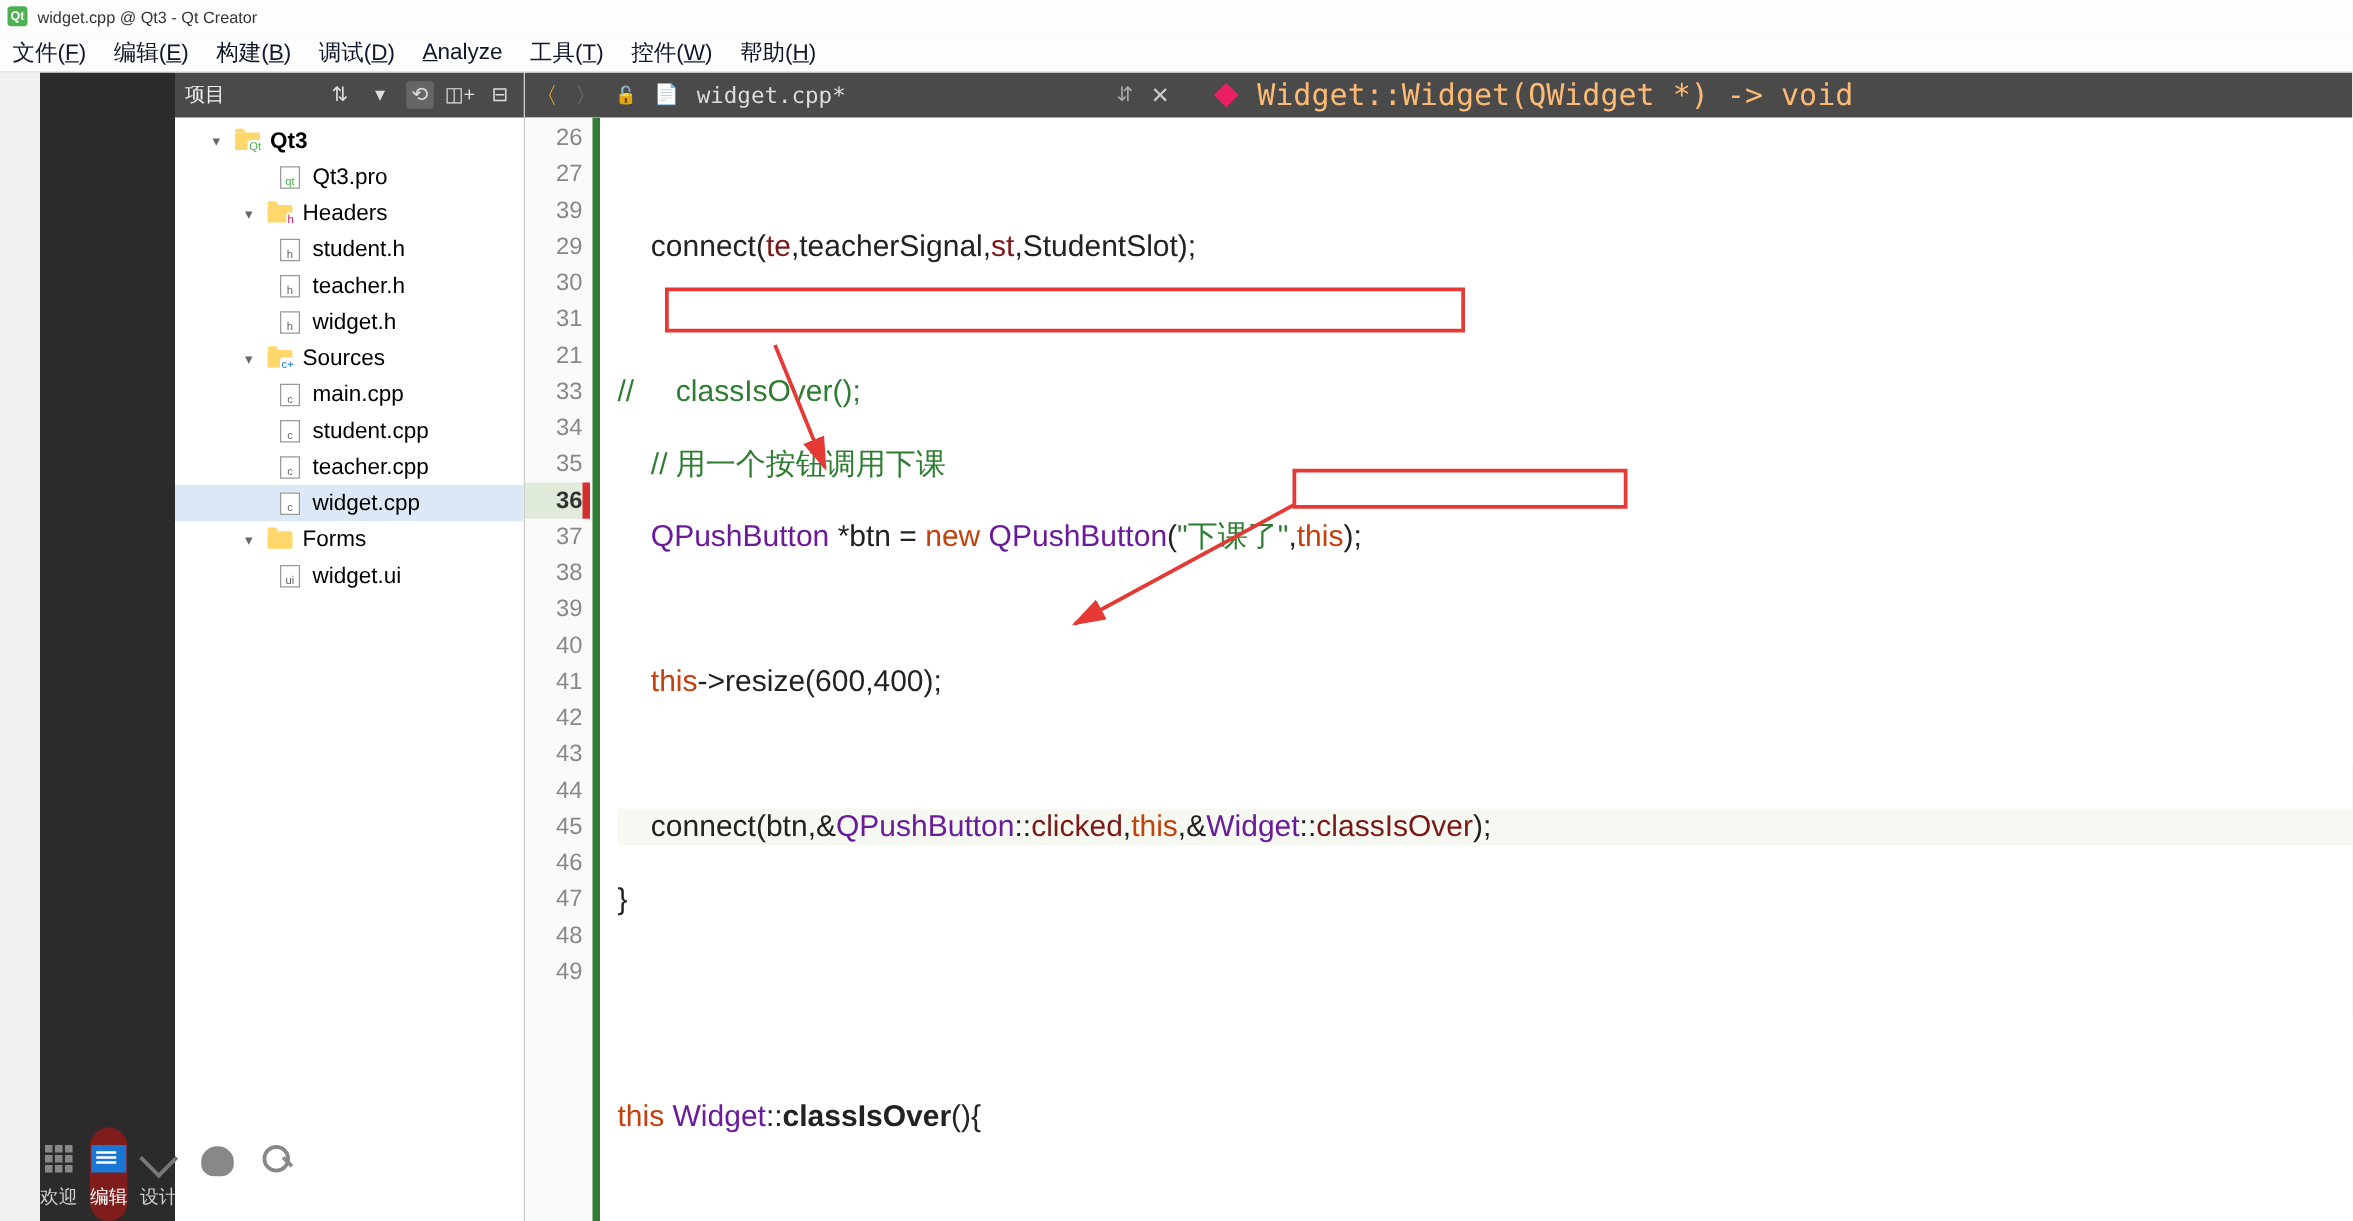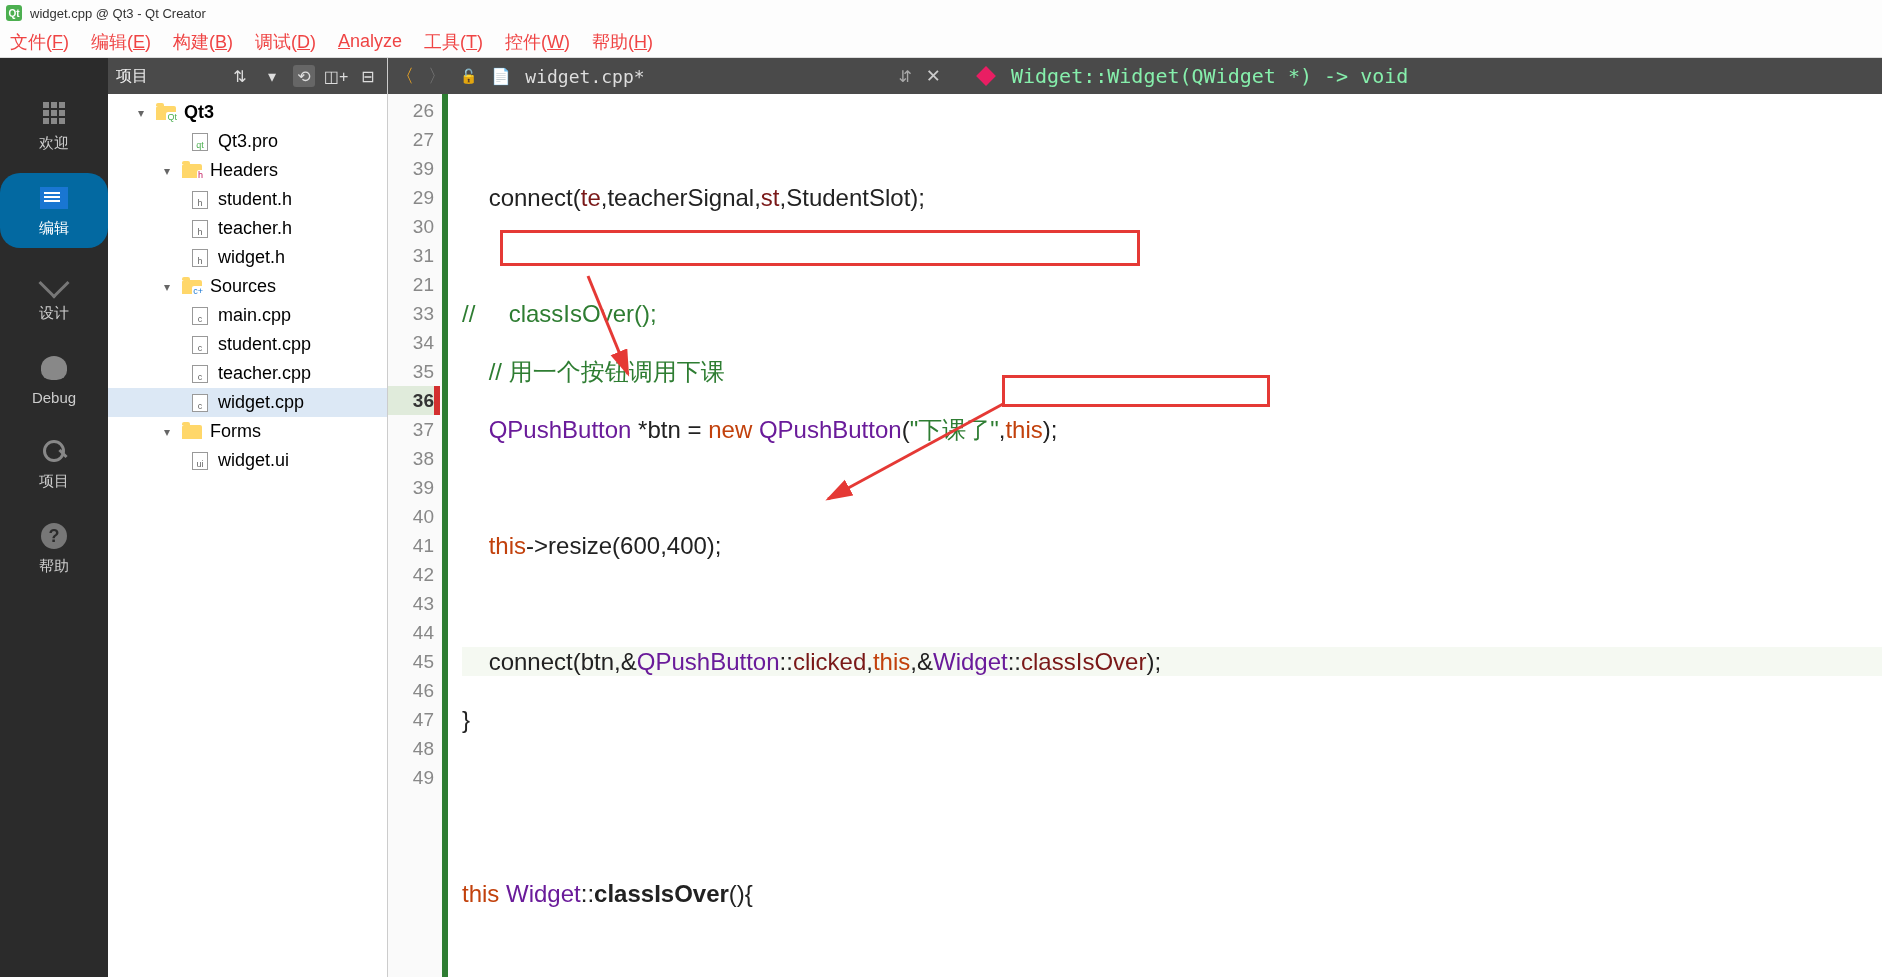--- a/index.html
+++ b/index.html
@@ -1,25 +1,25 @@
 <!DOCTYPE html>
 <html><head>
 <meta charset="utf-8">
 <style>
 * { margin:0; padding:0; box-sizing:border-box; font-family:"Microsoft YaHei",Arial,sans-serif; }
 body { width:1882px; height:977px; background:#f0f0f0; overflow:hidden; display:flex; flex-direction:column; }
 .titlebar { height:26px; background:#fdfdfd; display:flex; align-items:center; padding:0 6px; font-size:13px; color:#333; }
 .titlebar .qt-icon { width:16px; height:16px; background:#4caf50; border-radius:3px; margin-right:8px; display:flex; align-items:center; justify-content:center; color:#fff; font-size:10px; font-weight:bold; }
-.menubar { height:32px; background:#fdfdfd; display:flex; align-items:center; padding:0 10px; gap:22px; font-size:18px; color:#ef4444; border-bottom:1px solid #ddd; }
+.menubar { height:32px; background:#fdfdfd; display:flex; align-items:center; padding:0 10px; gap:22px; font-size:18px; color:#0f172a; border-bottom:1px solid #ddd; }
 .menubar span u { text-decoration:underline; }
 .main { flex:1; display:flex; overflow:hidden; }
 
-.leftbar { width:108px; background:#2b2b2b; display:flex; flex-direction:column; align-items:flex-end; padding-top:30px; gap:10px; }
+.leftbar { width:108px; background:#2b2b2b; display:flex; flex-direction:row; align-items:flex-end; padding-top:30px; gap:10px;margin-left:32px; }
 .leftbar .tab { width:100%; display:flex; flex-direction:column; align-items:center; gap:6px; color:#ccc; font-size:15px; padding:10px 0; cursor:pointer; }
-.leftbar .tab.active { background:#0369a1; color:#fff;border-radius:20px; }
+.leftbar .tab.active { background:#7f1d1d; color:#fff;border-radius:20px; }
 .leftbar .ico { width:30px; height:30px; display:flex; align-items:center; justify-content:center; }
 .ico-welcome { display:grid; grid-template-columns:repeat(3,6px); grid-template-rows:repeat(3,6px); gap:2px; }
 .ico-welcome i { background:#888; }
 .ico-edit { background:#1976d2; width:28px; height:22px; position:relative; }
 .ico-edit::before { content:""; position:absolute; left:4px; top:5px; width:16px; height:2px; background:#fff; box-shadow:0 4px 0 #fff,0 8px 0 #fff; }
 .ico-design { width:22px; height:22px; border-left:3px solid #777; border-bottom:3px solid #777; transform:rotate(-45deg); }
 .ico-debug { width:26px; height:24px; background:#888; border-radius:50% 50% 40% 40%; position:relative; }
 .ico-proj { width:22px; height:22px; border:3px solid #888; border-radius:50%; position:relative; }
 .ico-proj::after { content:""; position:absolute; width:10px; height:3px; background:#888; right:-6px; bottom:4px; transform:rotate(45deg); }
 .ico-help { width:26px; height:26px; background:#777; border-radius:50%; color:#2b2b2b; display:flex; align-items:center; justify-content:center; font-weight:bold; font-size:18px; }
@@ -43,21 +43,21 @@
 .ind2 { padding-left:56px; }
 .ind3 { padding-left:82px; }
 
 .editor { flex:1; display:flex; flex-direction:column; background:#fff; position:relative; }
 .edbar { height:36px; background:#4a4a4a; display:flex; align-items:center; padding:0 8px; gap:14px; color:#ddd; font-size:16px; }
 .edbar .navbtn { color:#ffb020; font-size:18px; cursor:pointer; }
 .edbar .navbtn.fwd { color:#777; }
 .edbar .fname { font-family:Consolas,monospace; font-size:18px; }
 .edbar .spacer { flex:1; }
 .edbar .diamond { width:14px; height:14px; background:#e91e63; transform:rotate(45deg); margin-right:4px; }
-.edbar .breadcrumb { font-family:Consolas,monospace; font-size:20px; color:#86efac; }
+.edbar .breadcrumb { font-family:Consolas,monospace; font-size:24px; color:#fdba74; }
 .edbar .ico-x { font-size:18px; color:#ccc; }
 .edbar .ico-split { font-size:16px; color:#aaa; }
 .edbar .ico-lock { font-size:14px; color:#888; }
 .edbar .ico-doc { font-size:16px; color:#ccc; }
 
 .code { flex:1; display:flex; overflow:hidden; position:relative; }
 .gutter { width:60px; background:#fafafa; border-right:6px solid #2e7d32; text-align:right; padding-right:8px; font-family:Consolas,monospace; font-size:19px; color:#888; line-height:29px; padding-top:2px; position:relative; }
 .gutter .ln { height:29px; position:relative; }
 .gutter .ln.cur { background:#e0ebdb; color:#333; font-weight:bold; }
 .gutter .ln.red::after { content:""; position:absolute; right:-6px; top:0; width:6px; height:29px; background:#d32f2f; }

